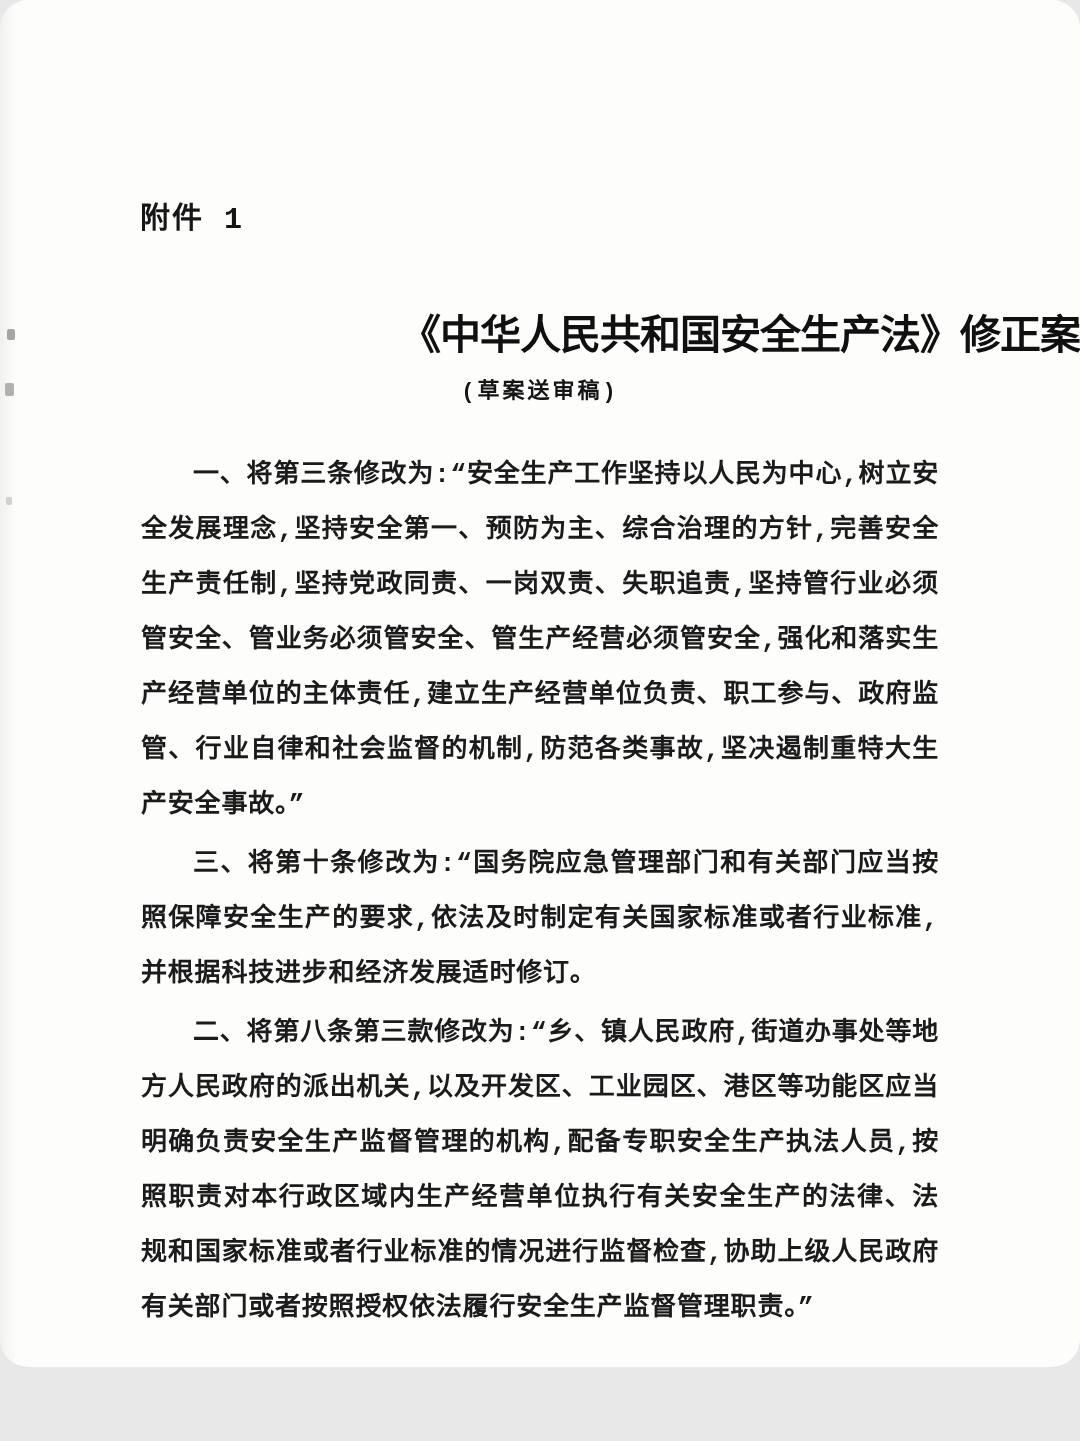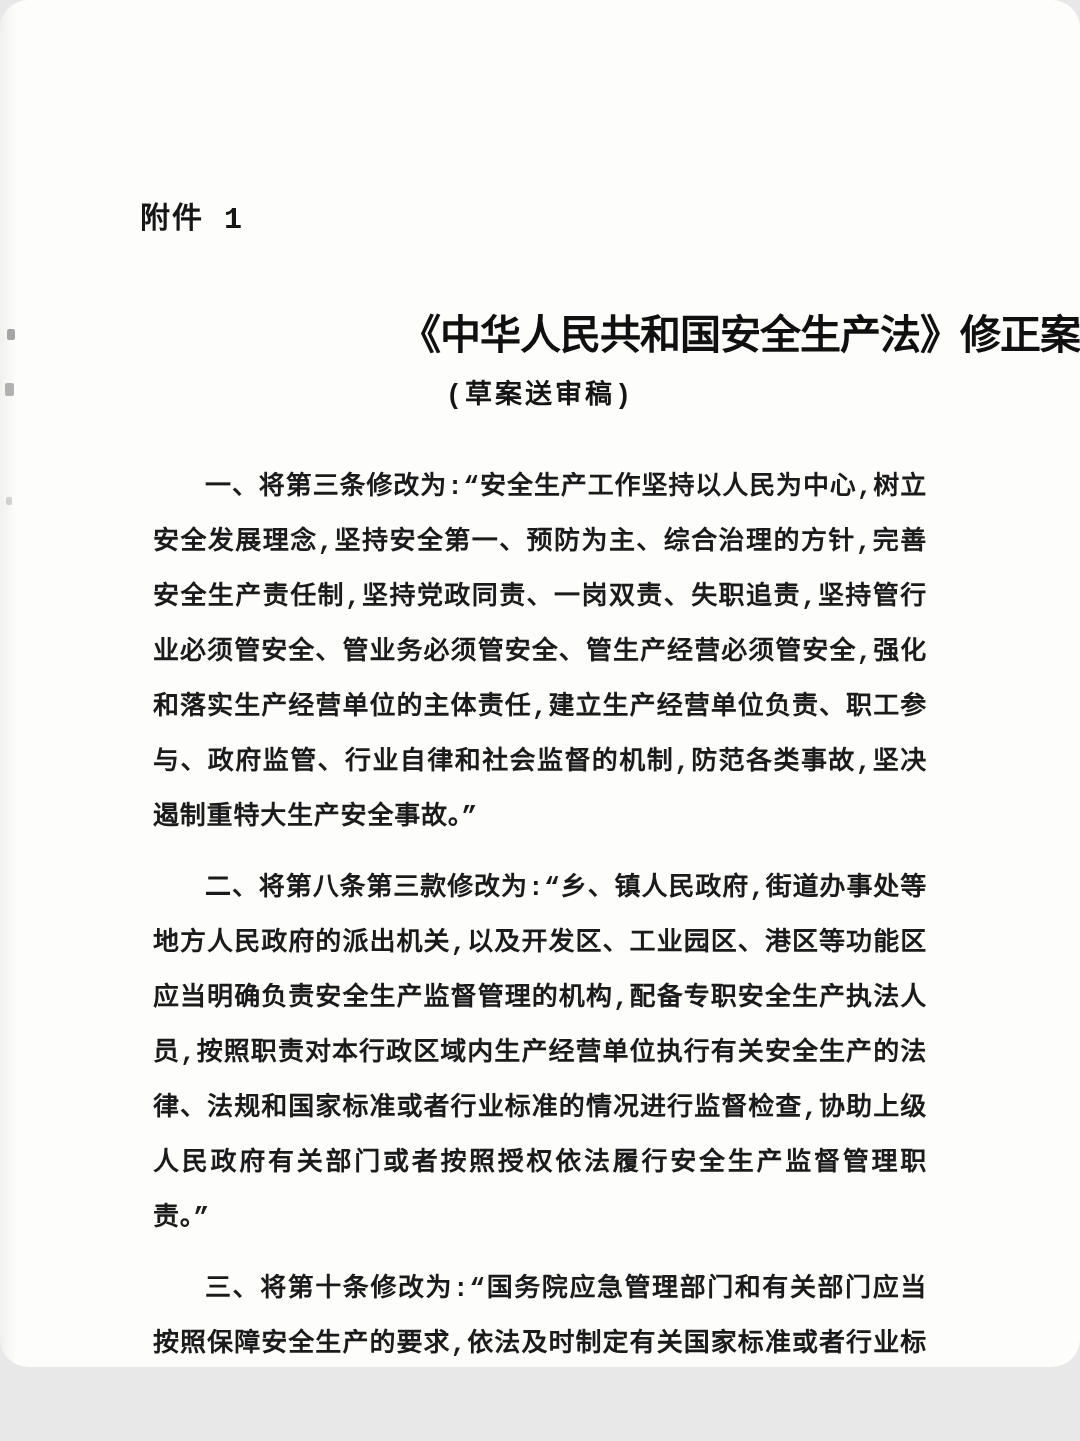--- a/index.html
+++ b/index.html
@@ -57,41 +57,41 @@
     color: #101010;
     white-space: nowrap;
   }
   .doc-subtitle {
     position: absolute;
     left: 0;
     right: 0;
     top: 372px;
     margin: 0;
     text-align: center;
-    font-size: 27px;
+    font-size: 22px;
     font-weight: 700;
     letter-spacing: 3px;
     color: #151515;
   }
   .doc-body {
     position: absolute;
     left: 137px;
     top: 444px;
     width: 806px;
     font-size: 26px;
     line-height: 55px;
     font-weight: 600;
     letter-spacing: 0.8px;
     color: #1b1b1b;
     text-align: justify;
     text-justify: inter-ideograph;
     text-align-last: left;
   }
   .doc-body p {
-    margin: 16px;
+    margin: 4px;
     padding: 0;
     text-indent: 2em;
   }
   .page-footer {
     position: absolute;
     top: 1365px;
     left: 800px;
     display: flex;
     align-items: center;
     gap: 22px;
@@ -112,22 +112,22 @@
   <div class="scan-speck speck-3"></div>
 
   <div class="attachment-label">附件 1</div>
 
   <h1 class="doc-title">《中华人民共和国安全生产法》修正案</h1>
 
   <div class="doc-subtitle">(草案送审稿)</div>
 
   <div class="doc-body">
     <p>一、将第三条修改为:“安全生产工作坚持以人民为中心,树立安全发展理念,坚持安全第一、预防为主、综合治理的方针,完善安全生产责任制,坚持党政同责、一岗双责、失职追责,坚持管行业必须管安全、管业务必须管安全、管生产经营必须管安全,强化和落实生产经营单位的主体责任,建立生产经营单位负责、职工参与、政府监管、行业自律和社会监督的机制,防范各类事故,坚决遏制重特大生产安全事故。”</p>
+    <p>三、将第十条修改为:“国务院应急管理部门和有关部门应当按照保障安全生产的要求,依法及时制定有关国家标准或者行业标准,并根据科技进步和经济发展适时修订。</p>
     <p>二、将第八条第三款修改为:“乡、镇人民政府,街道办事处等地方人民政府的派出机关,以及开发区、工业园区、港区等功能区应当明确负责安全生产监督管理的机构,配备专职安全生产执法人员,按照职责对本行政区域内生产经营单位执行有关安全生产的法律、法规和国家标准或者行业标准的情况进行监督检查,协助上级人民政府有关部门或者按照授权依法履行安全生产监督管理职责。”</p>
-    <p>三、将第十条修改为:“国务院应急管理部门和有关部门应当按照保障安全生产的要求,依法及时制定有关国家标准或者行业标准,并根据科技进步和经济发展适时修订。</p>
   </div>
 
   <div class="page-footer">
     <span class="dash">—</span>
     <span class="num">3</span>
     <span class="dash">—</span>
   </div>
 
 </div>
 

